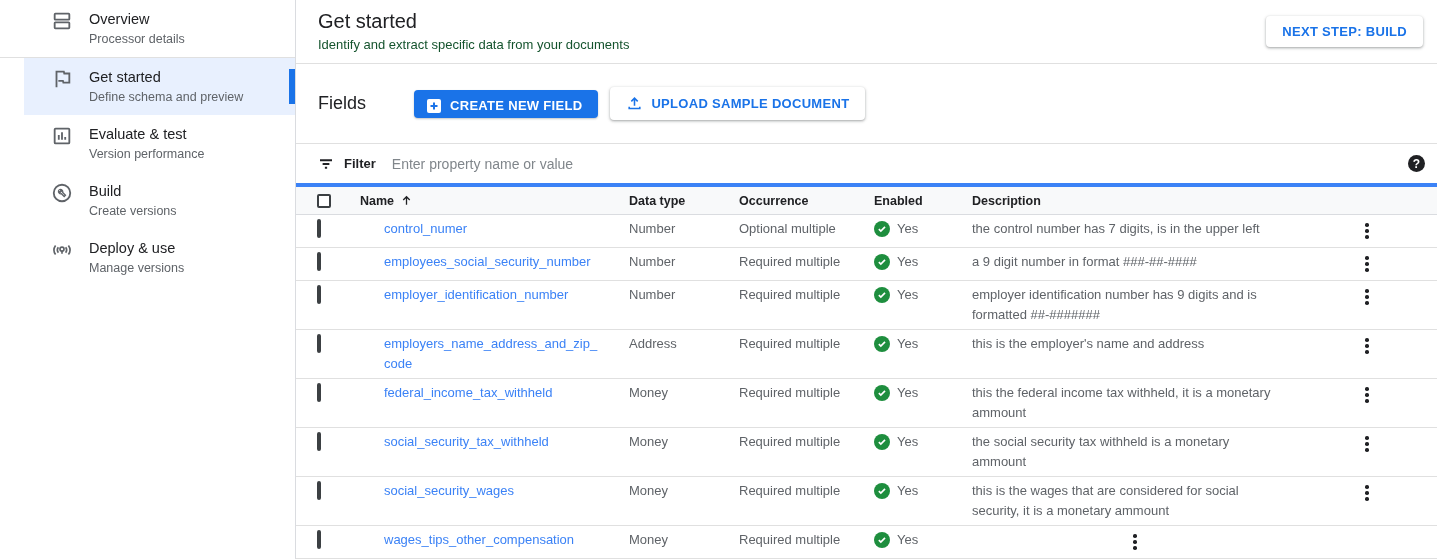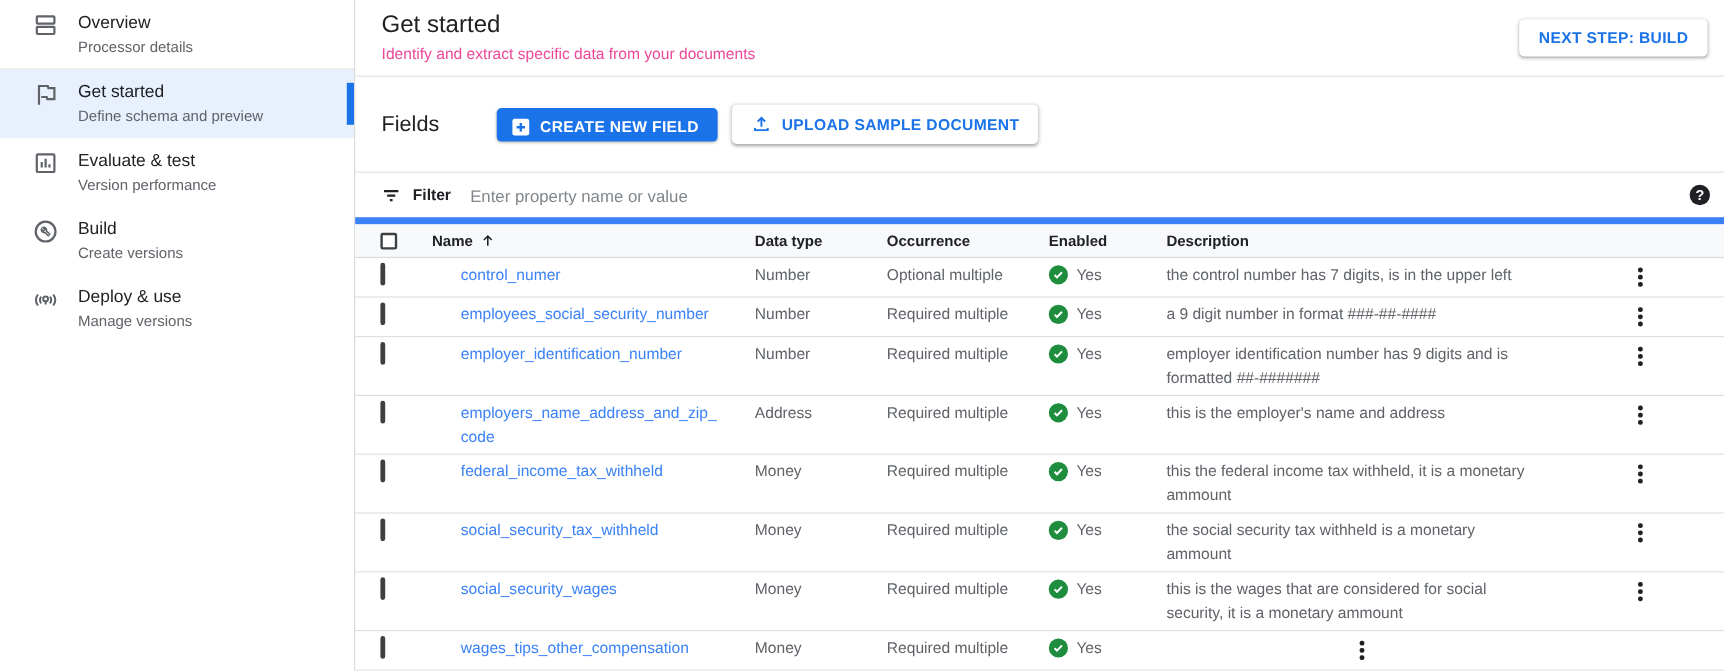--- a/index.html
+++ b/index.html
@@ -2,51 +2,51 @@
 <html><head>
 <meta charset="utf-8">
 <style>
   * { margin:0; padding:0; box-sizing:border-box; }
   html,body { width:1437px; height:559px; overflow:hidden; background:#fff;
     font-family:"Liberation Sans", sans-serif; color:#202124; }
   .app { display:flex; width:1437px; height:559px; }
 
   
   .sidebar { width:296px; min-width:296px; border-right:1px solid #dadce0; background:#fff; }
-  .nav-item { display:flex; align-items:flex-start; padding:9px 10px 9px 27px; position:relative; cursor:pointer; }
+  .nav-item { display:flex; align-items:flex-start; padding:9px 10px 9px 27px; position:relative; cursor:pointer;margin-left:24px; }
   .nav-item .nav-icon { width:22px; height:22px; margin-right:16px; margin-top:1px; flex:0 0 22px; color:#5f6368; }
   .nav-icon svg { width:22px; height:22px; display:block; }
   .nav-text .nav-title { font-size:14.5px; color:#202124; line-height:20px; }
   .nav-text .nav-sub { font-size:12.5px; color:#5f6368; line-height:18px; margin-top:1px; }
   .nav-divider { border-bottom:1px solid #e0e0e0; }
   .nav-item.selected { background:#e8f0fe; }
   .nav-item.selected .active-indicator { position:absolute; right:0; top:11px; bottom:11px; width:6px; background:#1a73e8; }
 
   
   .main { flex:1; display:flex; flex-direction:column; min-width:0; }
 
   .page-header { height:64px; display:flex; align-items:center; justify-content:space-between;
     padding:0 14px 0 22px; border-bottom:1px solid #e0e0e0; }
   .page-title { font-size:20px; font-weight:400; color:#202124; line-height:24px; }
-  .page-subtitle { font-size:13px; color:#ec4899; line-height:18px; margin-top:3px; }
+  .page-subtitle { font-size:13px; color:#14532d; line-height:18px; margin-top:3px; }
   .btn { display:inline-flex; align-items:center; border:none; border-radius:4px; cursor:pointer;
     font-family:"Liberation Sans", sans-serif; font-size:13px; font-weight:bold; letter-spacing:.3px; }
   .btn-raised-white { background:#fff; color:#1a73e8; padding:8px 16px;
     box-shadow:0 1px 2px rgba(60,64,67,.3), 0 1px 3px 1px rgba(60,64,67,.15); }
   .btn-filled { background:#1a73e8; color:#fff; padding:8px 16px 4px 12px;
     box-shadow:0 1px 2px rgba(60,64,67,.3); }
   .btn .btn-icon { margin-right:8px; display:inline-flex; }
 
   .fields-toolbar { height:81px; display:flex; align-items:center; padding:0 24px 0 22px;
     border-bottom:1px solid #e0e0e0; }
   .fields-title { font-size:18px; font-weight:400; color:#202124; margin-right:48px; }
   .toolbar-gap { width:12px; }
 
   .filter-bar { height:43px; display:flex; align-items:center; padding:0 12px 0 21px;
-    border-bottom:6px solid #3b82f6; }
+    border-bottom:4px solid #3b82f6; }
   .filter-icon { width:18px; height:18px; color:#202124; margin-right:9px; }
   .filter-icon svg { width:18px; height:18px; display:block; }
   .filter-label { font-size:13px; font-weight:bold; color:#202124; margin-right:16px; }
   .filter-input { flex:1; border:none; outline:none; font-size:14px; color:#202124;
     font-family:"Liberation Sans", sans-serif; background:transparent; }
   .filter-input::placeholder { color:#80868b; }
   .help-icon { width:17px; height:17px; border-radius:50%; background:#202124; color:#fff;
     font-size:12px; font-weight:bold; display:flex; align-items:center; justify-content:center;
     cursor:pointer; margin-left:10px; }
 

